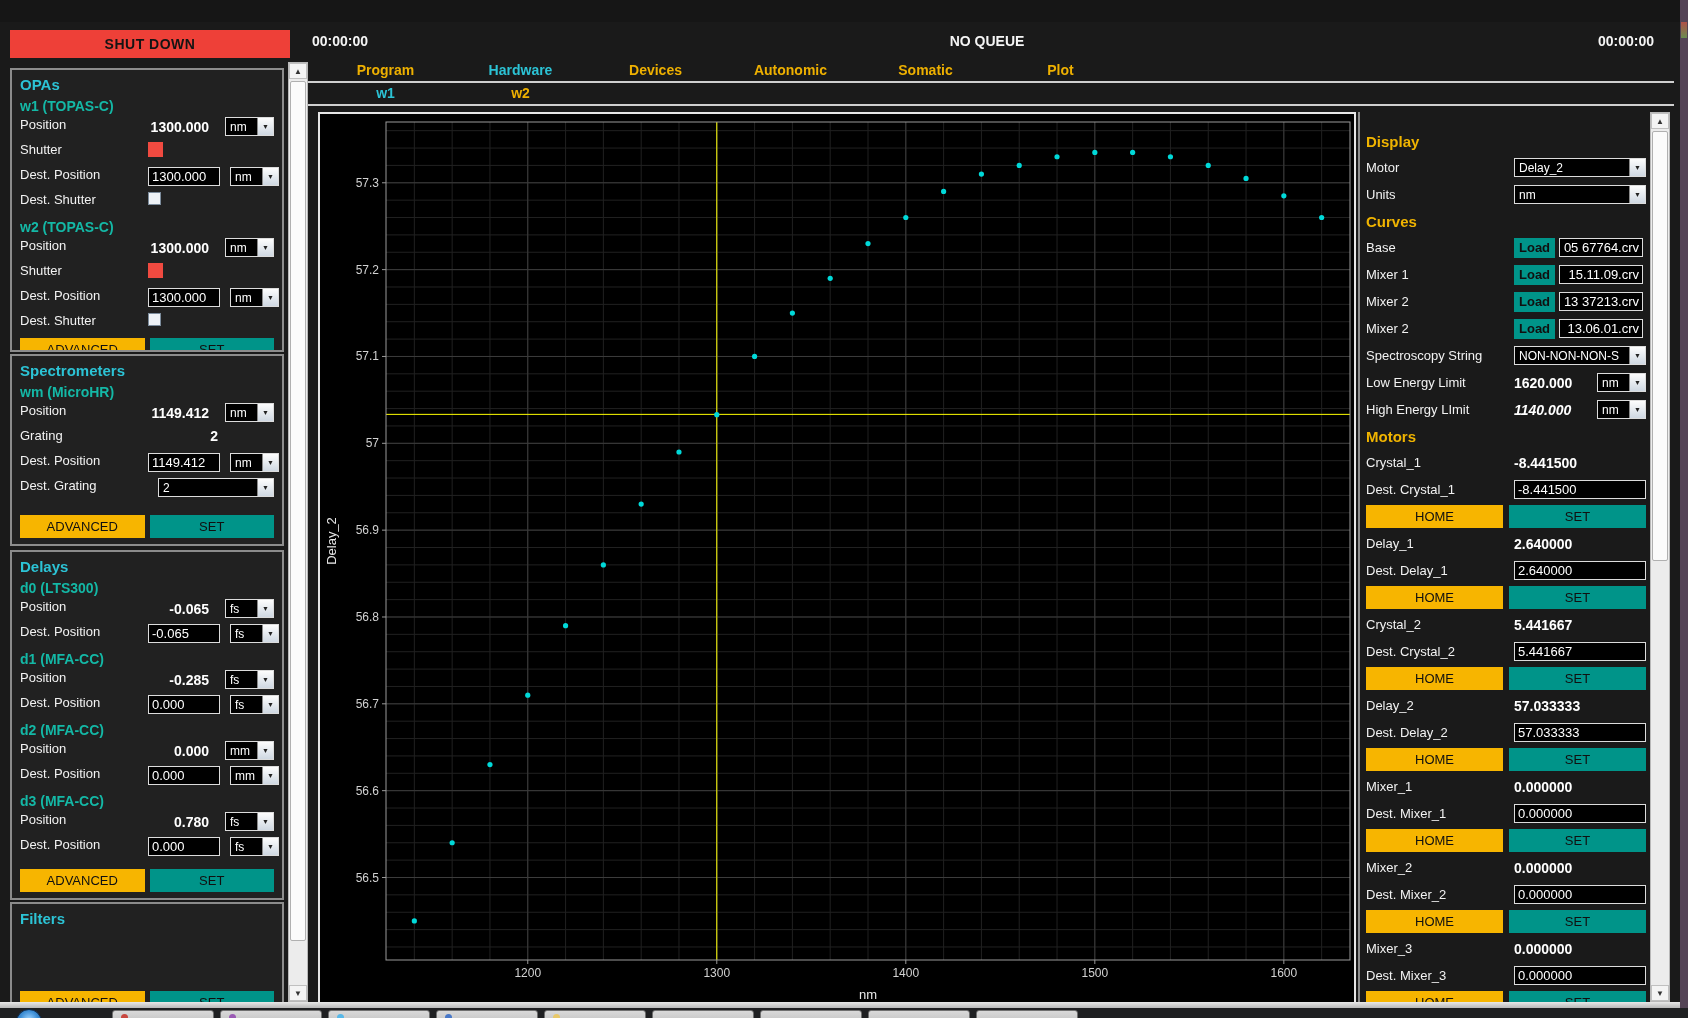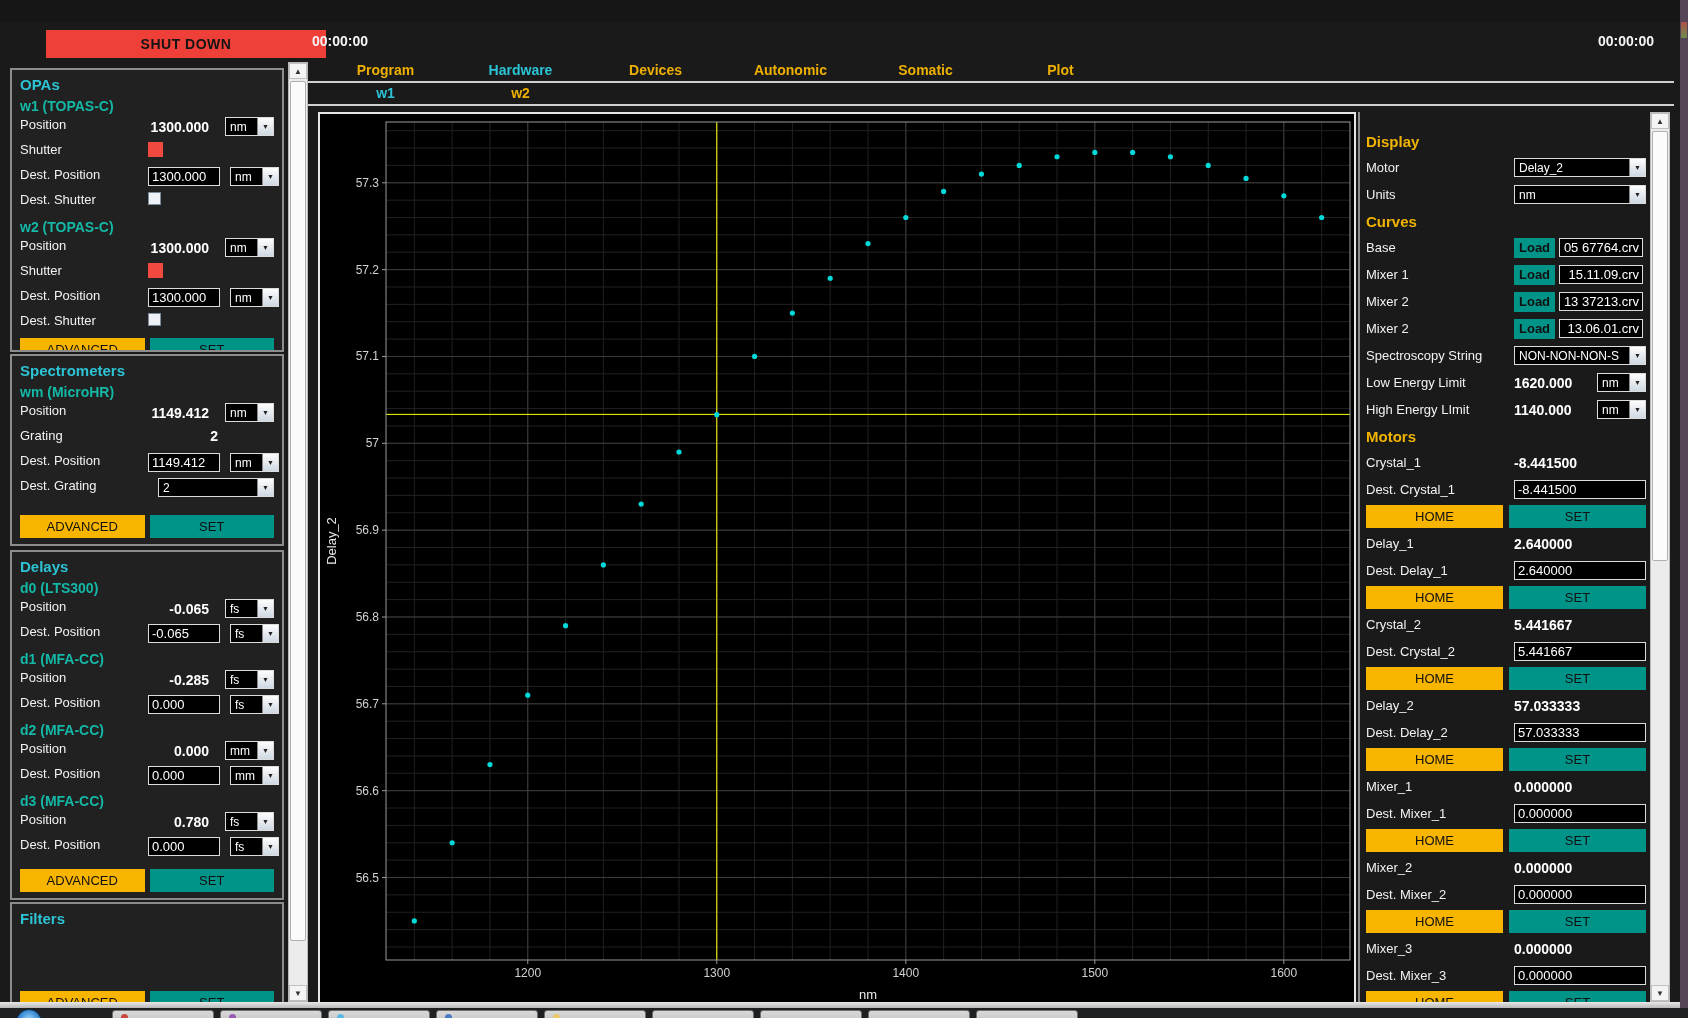--- a/index.html
+++ b/index.html
@@ -29,21 +29,21 @@
   .taskbar{position:absolute;left:0;top:1008px;width:1688px;height:10px;background:#1f2022;overflow:hidden;}
   .orb{position:absolute;left:16px;top:1px;width:24px;height:24px;border-radius:50%;
     background:radial-gradient(circle at 50% 40%,#9fd4ff 0%,#3e8fd6 45%,#15457e 100%);border:1px solid #0d2c50;}
   .tbtn{position:absolute;top:2px;width:100px;height:30px;border-radius:3px;
     background:linear-gradient(#d9d9d9,#9f9f9f);border:1px solid #707070;}
   .tbtn .dot{position:absolute;left:8px;top:3px;width:7px;height:7px;border-radius:50%;}
 
   
   .app{position:absolute;left:0;top:22px;width:1680px;height:980px;background:#1a1a1a;overflow:hidden;}
   .shutdown{position:absolute;left:10px;top:8px;width:280px;height:28px;background:#ee4038;border:none;
-    color:#141414;font-weight:700;font-size:14px;font-family:"Liberation Sans",sans-serif;letter-spacing:.5px;margin-left:36px;}
+    color:#141414;font-weight:700;font-size:14px;font-family:"Liberation Sans",sans-serif;letter-spacing:.5px;}
   .timer{position:absolute;top:11px;font-size:14px;font-weight:700;color:#f5f5f5;}
   .timer.left{left:312px;}
   .queue{position:absolute;left:300px;top:11px;width:1374px;text-align:center;font-size:14px;font-weight:700;color:#f5f5f5;}
   .timer.right{right:26px;}
 
   .tabsrow{position:absolute;left:318px;top:40px;height:19px;display:flex;}
   .tab{width:135px;text-align:center;font-size:14px;font-weight:700;color:#eeb000;cursor:default;}
   .tab.active{color:#2cc3d5;}
   .hline{position:absolute;left:300px;width:1374px;height:2px;background:#cfcfcf;}
   .hline.a{top:59px;}
@@ -107,20 +107,21 @@
 <div id="root">
 
 
   <div class="desktop">
     <div class="dicon"></div>
   </div>
 
   <div class="app">
     <button class="shutdown">SHUT DOWN</button>
     <div class="timer left">00:00:00</div>
+    <div class="queue">NO QUEUE</div>
     <div class="timer right">00:00:00</div>
 
     <div class="tabsrow" id="tabs">
         <div class="tab">Program</div>
         <div class="tab active">Hardware</div>
         <div class="tab">Devices</div>
         <div class="tab">Autonomic</div>
         <div class="tab">Somatic</div>
         <div class="tab">Plot</div>
       </div>
@@ -569,21 +570,21 @@
             <span class="bval" style="flex: 1 1 0%;">1620.000</span>
             <span class="unitbox">
               <span class="ut">nm</span>
               <span class="arrow">▼</span>
             </span>
           </span>
         </div>
         <div class="rp-row">
           <span class="lbl">High Energy LImit</span>
           <span class="rp-ctrl">
-            <span class="bval" style="flex: 1 1 0%;">1140.000</span>
+            <span class="bval" style="flex: 1 1 0%; font-style: italic;">1140.000</span>
             <span class="unitbox">
               <span class="ut">nm</span>
               <span class="arrow">▼</span>
             </span>
           </span>
         </div>
         <div class="rp-header">Motors</div>
         <div class="rp-row">
           <span class="lbl">Crystal_1</span>
           <span class="rp-ctrl">

